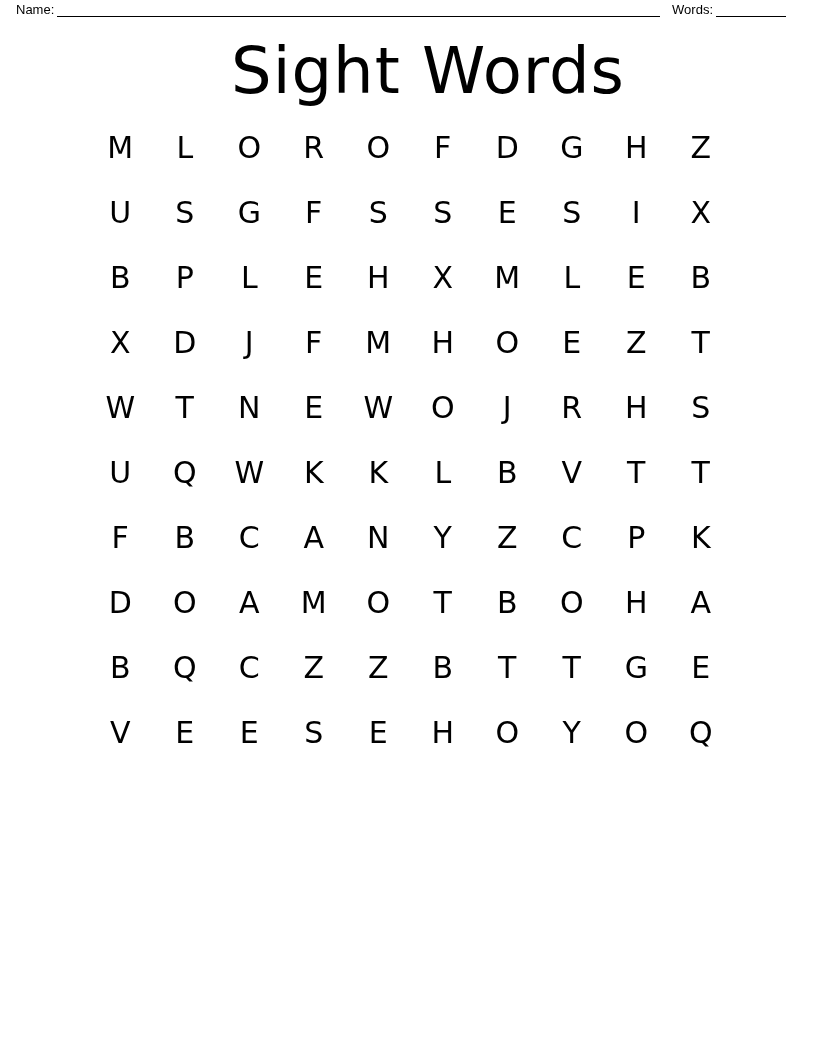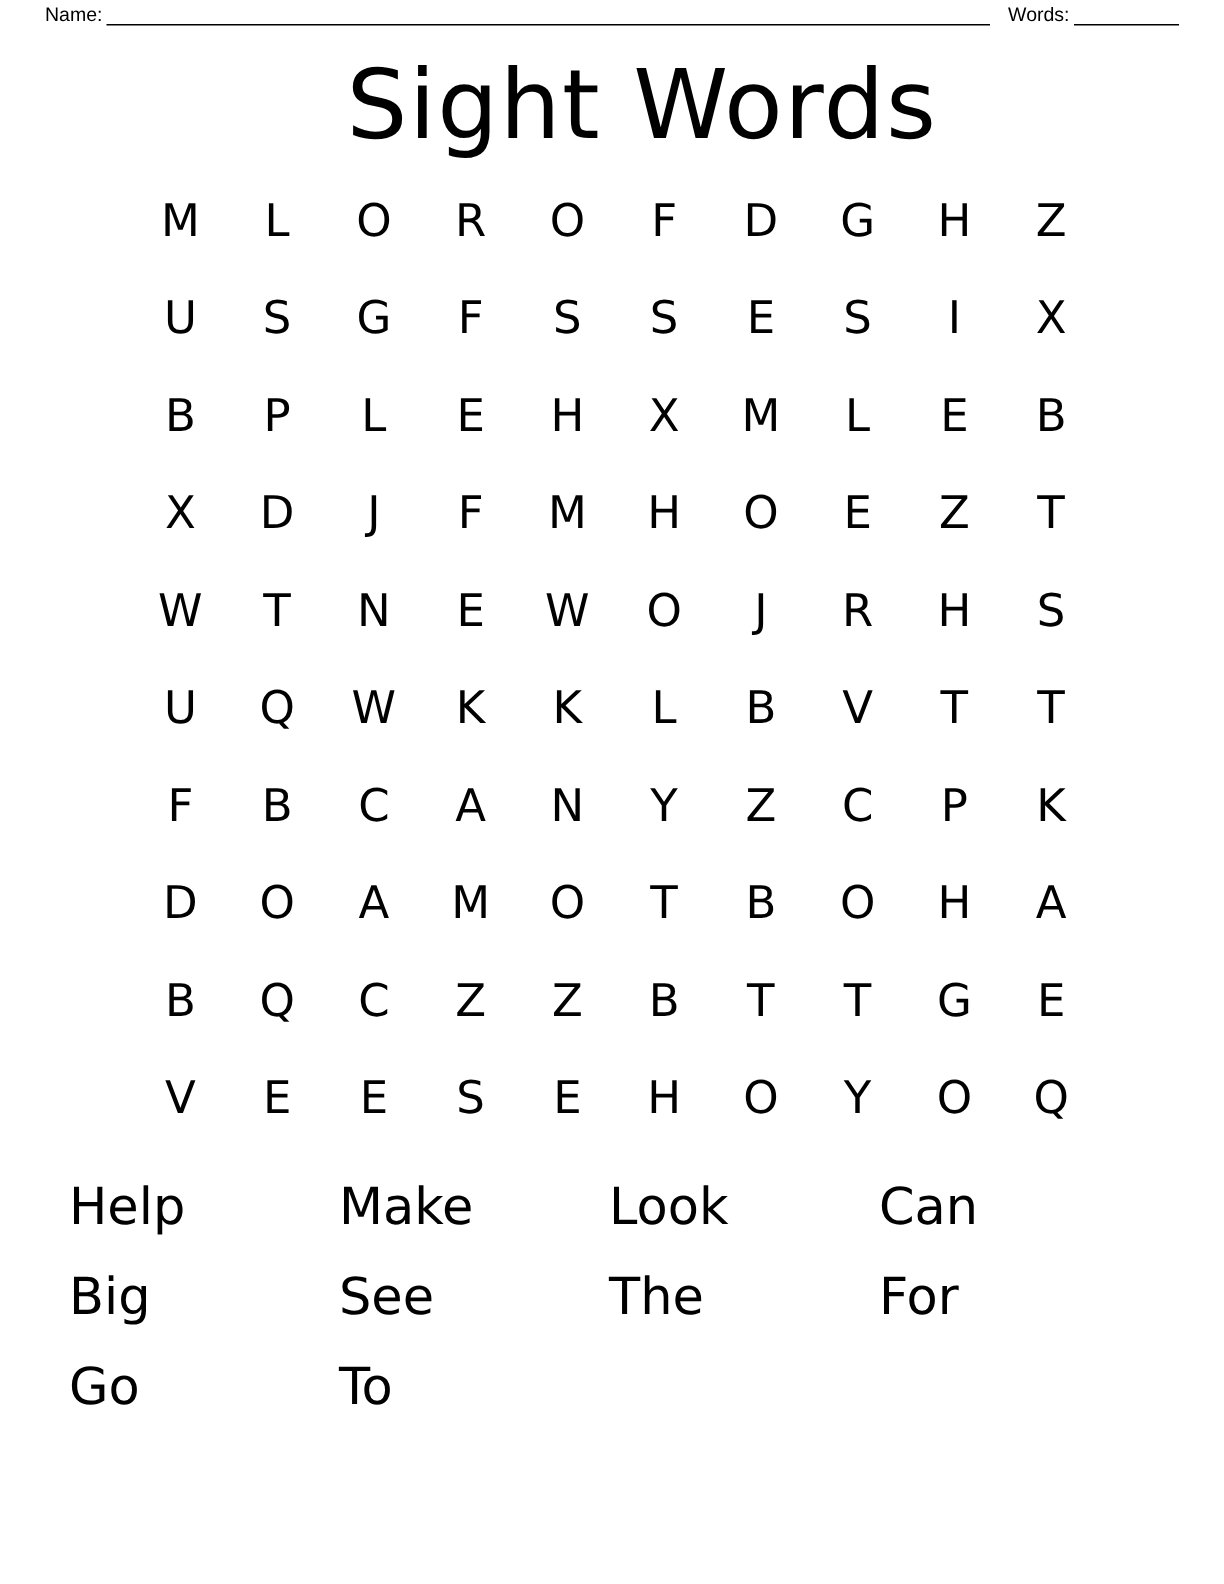--- a/index.html
+++ b/index.html
@@ -25,21 +25,21 @@
 
   
   .header-row {
     position: absolute;
     top: 0px;
     left: 0px;
     width: 816px;
     height: 26px;
     display: flex;
     align-items: flex-start;
-    padding: 2px 30px 0 30px;
+    padding: 2px 30px 0 16px;
     box-sizing: border-box;
     font-family: "Liberation Sans", sans-serif;
     font-size: 13px;
   }
   .name-label {
     white-space: nowrap;
     padding-right: 3px;
   }
   .name-rule {
     flex: 1 1 auto;
@@ -251,39 +251,14 @@
       <div class="cell">E</div>
       <div class="cell">H</div>
       <div class="cell">O</div>
       <div class="cell">Y</div>
       <div class="cell">O</div>
       <div class="cell">Q</div>
     </div>
 
   </div>
 
-  <div class="wordlist">
-
-    <div class="word-col">
-      <div class="word">Help</div>
-      <div class="word">Big</div>
-      <div class="word">Go</div>
-    </div>
-
-    <div class="word-col">
-      <div class="word">Make</div>
-      <div class="word">See</div>
-      <div class="word">To</div>
-    </div>
-
-    <div class="word-col">
-      <div class="word">Look</div>
-      <div class="word">The</div>
-    </div>
-
-    <div class="word-col">
-      <div class="word">Can</div>
-      <div class="word">For</div>
-    </div>
-
-  </div>
 
 </div>
 
 </body></html>

